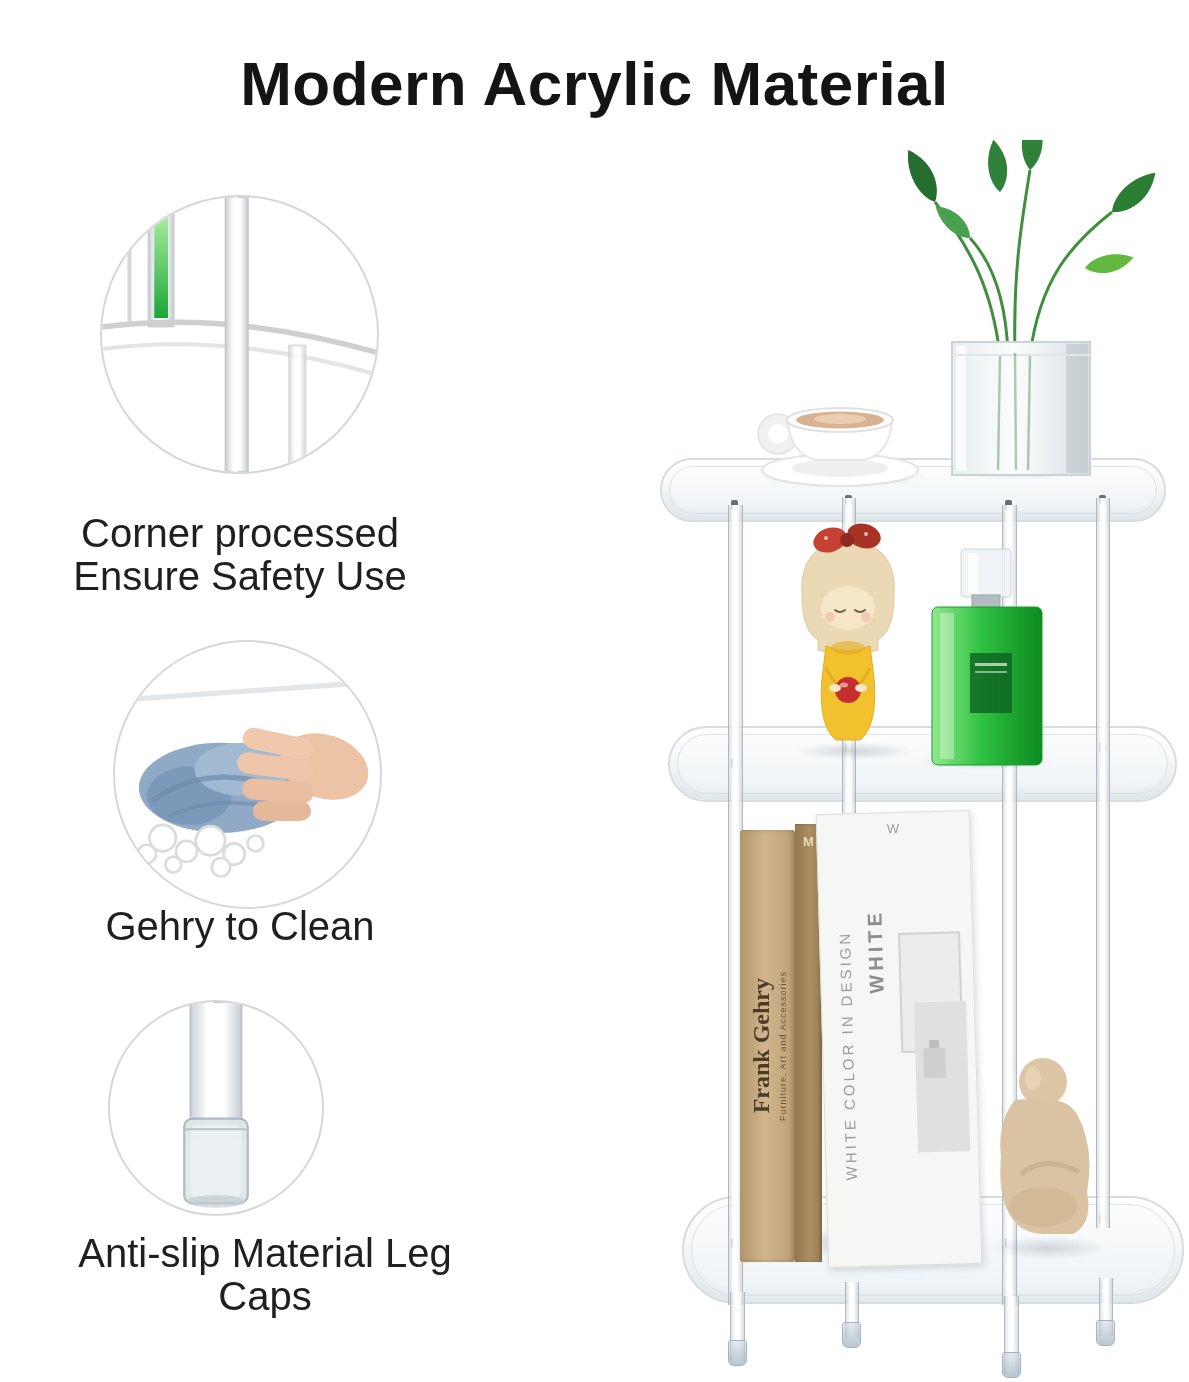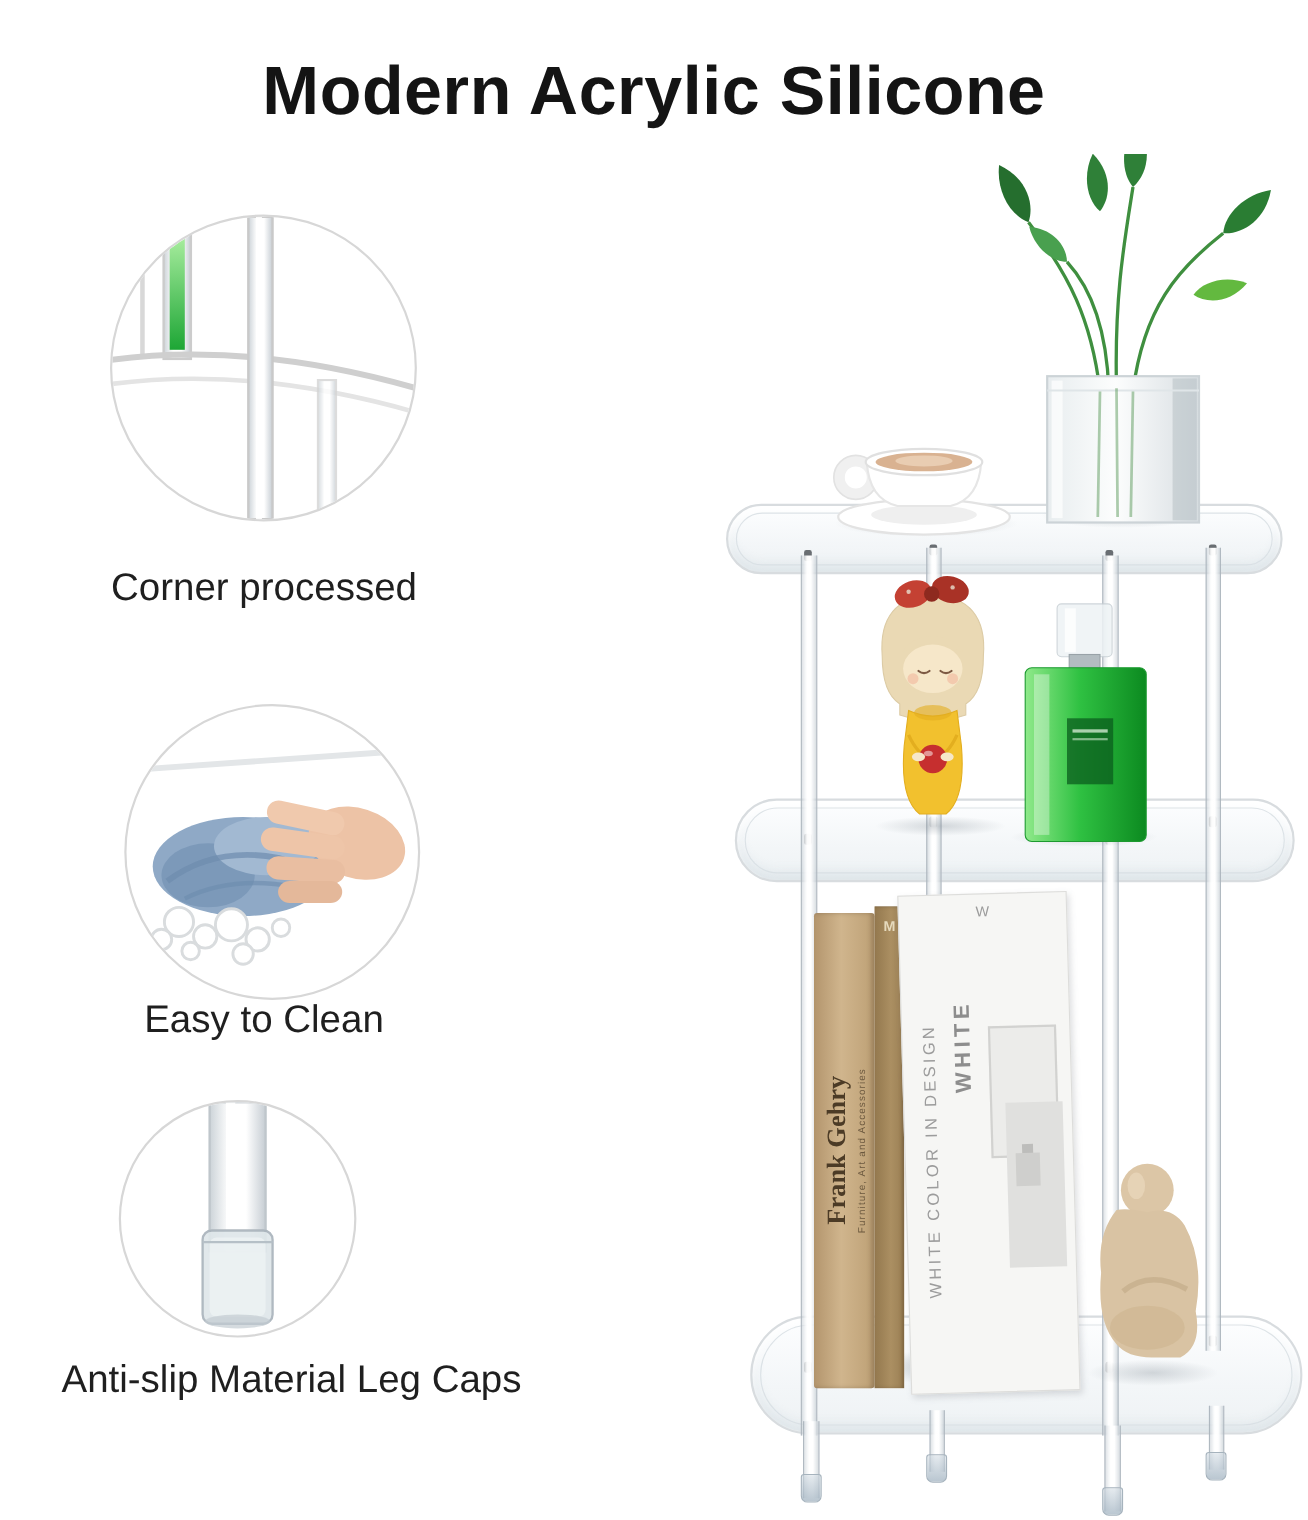--- a/index.html
+++ b/index.html
@@ -17,21 +17,21 @@
     letter-spacing:0.5px;
   }
 
   
   .feature-circle {
     position:absolute; border-radius:50%;
     border:2px solid #d7d7d7; background:#ffffff; overflow:hidden;
   }
   .feature-circle svg { display:block; width:100%; height:100%; }
   .caption {
-    position:absolute; text-align:center; font-size:35px; line-height:43px;
+    position:absolute; text-align:center; font-size:40px; line-height:43px;
     color:#1f1f1f;
   }
 
   
   .shelf {
     position:absolute; border:2px solid #d8dcdf; border-radius:999px;
     background:linear-gradient(to bottom,#fdfeff 0%,#f3f6f8 60%,#eef2f4 100%);
     box-shadow: inset 0 5px 7px rgba(255,255,255,.95), inset 0 -7px 10px rgba(205,214,221,.45);
   }
   .shelf-inner {
@@ -112,36 +112,37 @@
           <stop offset="1" stop-color="#d8dee2"></stop>
       </linearGradient>
       <linearGradient id="perfgrad" x1="0" y1="0" x2="1" y2="0">
         <stop offset="0" stop-color="#8fe98a"></stop>
           <stop offset="0.45" stop-color="#2fc142"></stop>
           <stop offset="1" stop-color="#0c8a20"></stop>
       </linearGradient>
     </defs>
   </svg>
 
-  <h1 class="headline">Modern Acrylic Silicone</h1>
+  <h1 class="headline">Modern Acrylic Material</h1>
 
   <div class="feature-circle" style="left:100px; top:195px; width:275px; height:275px;">
     <svg viewBox="0 0 100 100" preserveAspectRatio="none">
       <line x1="10" y1="0" x2="10" y2="46" stroke="#d8d8d8" stroke-width="1.5"></line>
       <rect x="17" y="0" width="9" height="47" fill="url(#acryl)" stroke="#cccccc" stroke-width="0.8"></rect>
       <rect x="19" y="4" width="5" height="40" fill="url(#greenrefl)"></rect>
       <path d="M-5 48 Q45 40 105 58" fill="none" stroke="#cfcfcf" stroke-width="2"></path>
       <path d="M-5 56 Q45 48 105 66" fill="none" stroke="#e4e4e4" stroke-width="1.5"></path>
       <rect x="45" y="0" width="8" height="100" fill="url(#acryl)" stroke="#c9c9c9" stroke-width="0.8"></rect>
       <line x1="48.5" y1="0" x2="48.5" y2="100" stroke="#ffffff" stroke-width="2" opacity="0.9"></line>
       <rect x="68" y="54" width="6" height="46" fill="url(#acryl)" stroke="#d4d4d4" stroke-width="0.7" opacity="0.8"></rect>
     </svg>
   </div>
   <div class="caption" style="left:20px; top:512px; width:440px;">
     <div>Corner processed</div>
+    <div>Ensure Safety Use</div>
   </div>
 
   <div class="feature-circle" style="left:113px; top:640px; width:265px; height:265px;">
     <svg viewBox="0 0 100 100" preserveAspectRatio="none">
       <line x1="0" y1="22" x2="100" y2="15" stroke="#e3e6e8" stroke-width="2"></line>
       <g>
         <ellipse cx="40" cy="55" rx="31" ry="17" fill="#8fa9c6"></ellipse>
         <ellipse cx="28" cy="58" rx="16" ry="11" fill="#7c99b9"></ellipse>
         <ellipse cx="48" cy="48" rx="18" ry="10" fill="#a2b9d2"></ellipse>
         <path d="M14 60 Q30 48 52 52 Q66 56 68 62" stroke="#6d8cae" stroke-width="2" fill="none" opacity="0.7"></path>
@@ -160,21 +161,21 @@
           <circle cx="36" cy="75" r="5.5"></circle>
         <circle cx="45" cy="80" r="4"></circle>
           <circle cx="12" cy="80" r="3.5"></circle>
           <circle cx="53" cy="76" r="3"></circle>
         <circle cx="22" cy="84" r="3"></circle>
           <circle cx="40" cy="85" r="3.5"></circle>
       </g>
     </svg>
   </div>
   <div class="caption" style="left:20px; top:905px; width:440px;">
-    <div>Easy to Clean</div>
+    <div>Gehry to Clean</div>
   </div>
 
   <div class="feature-circle" style="left:108px; top:1000px; width:212px; height:212px;">
     <svg viewBox="0 0 100 100" preserveAspectRatio="none">
       <rect x="38" y="0" width="24" height="64" fill="url(#acryl)" stroke="#bfc6cb" stroke-width="1"></rect>
       <line x1="47" y1="0" x2="47" y2="64" stroke="#ffffff" stroke-width="4" opacity="0.9"></line>
       <rect x="35" y="55" width="30" height="40" rx="4" fill="#dfe6ea" opacity="0.92" stroke="#aab4bc"></rect>
       <rect x="38" y="58" width="24" height="34" rx="3" fill="#eef2f4" opacity="0.8"></rect>
       <line x1="35" y1="60" x2="65" y2="60" stroke="#b6c0c7" stroke-width="1"></line>
       <ellipse cx="50" cy="94" rx="14" ry="3" fill="#c3ccd2" opacity="0.7"></ellipse>

